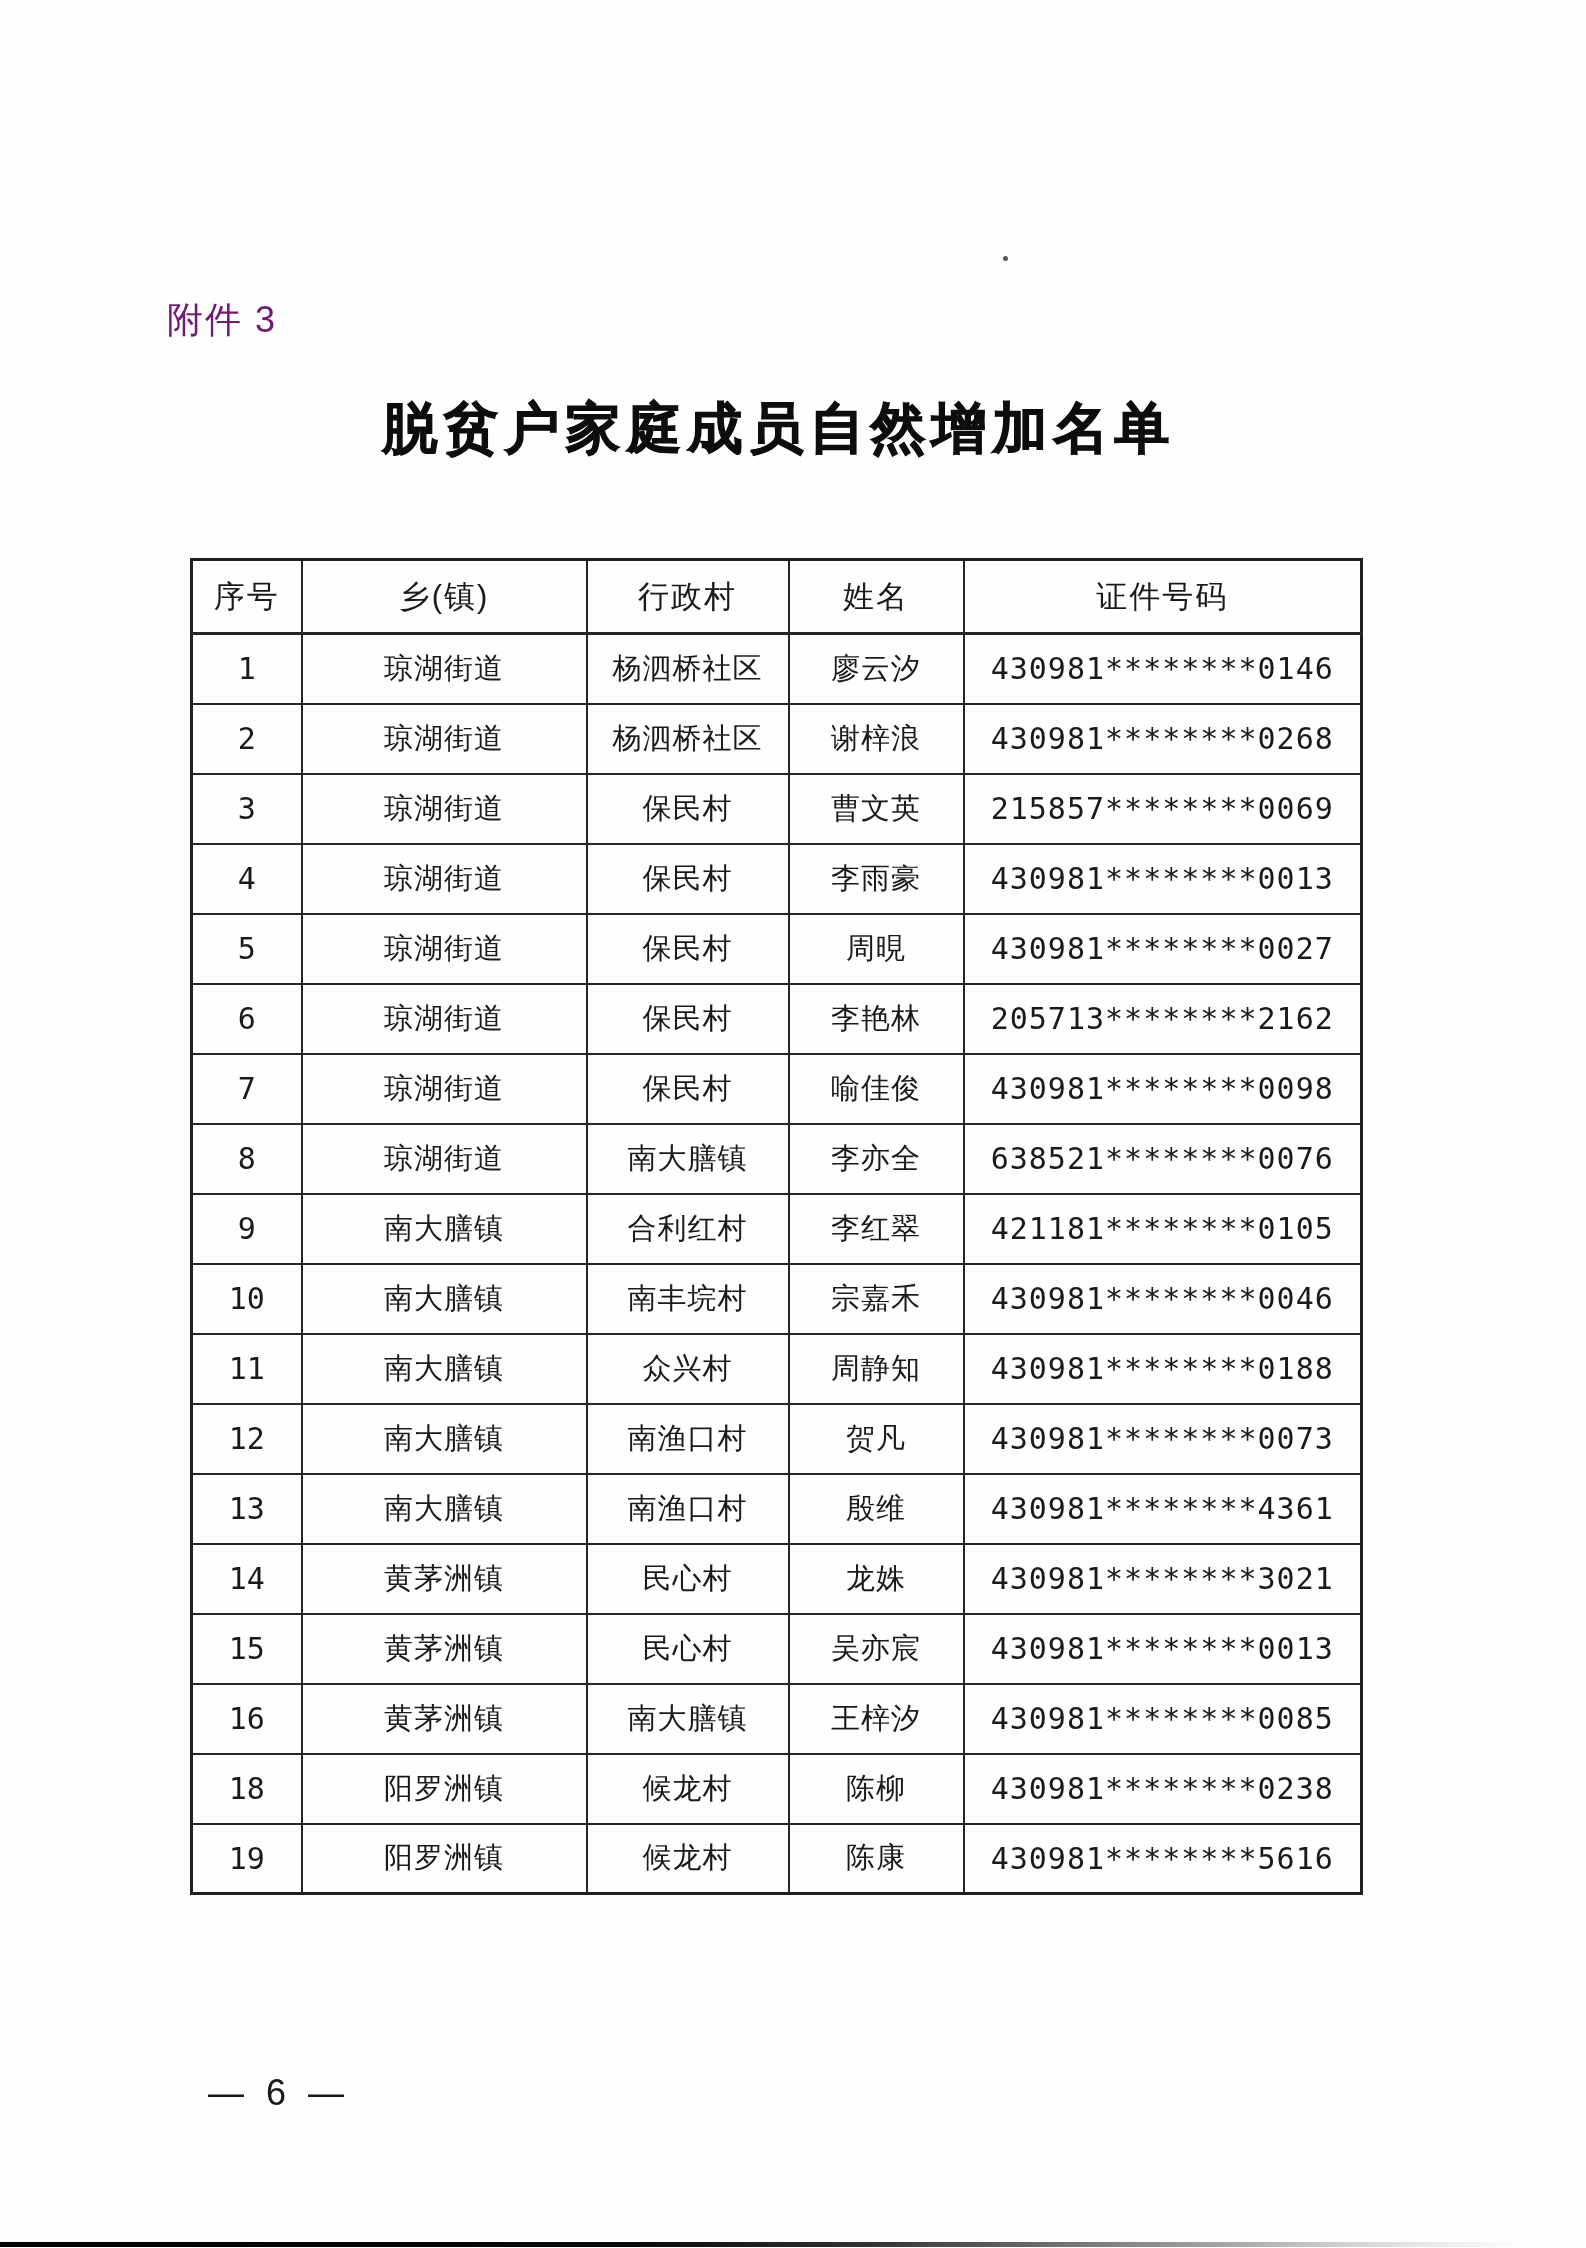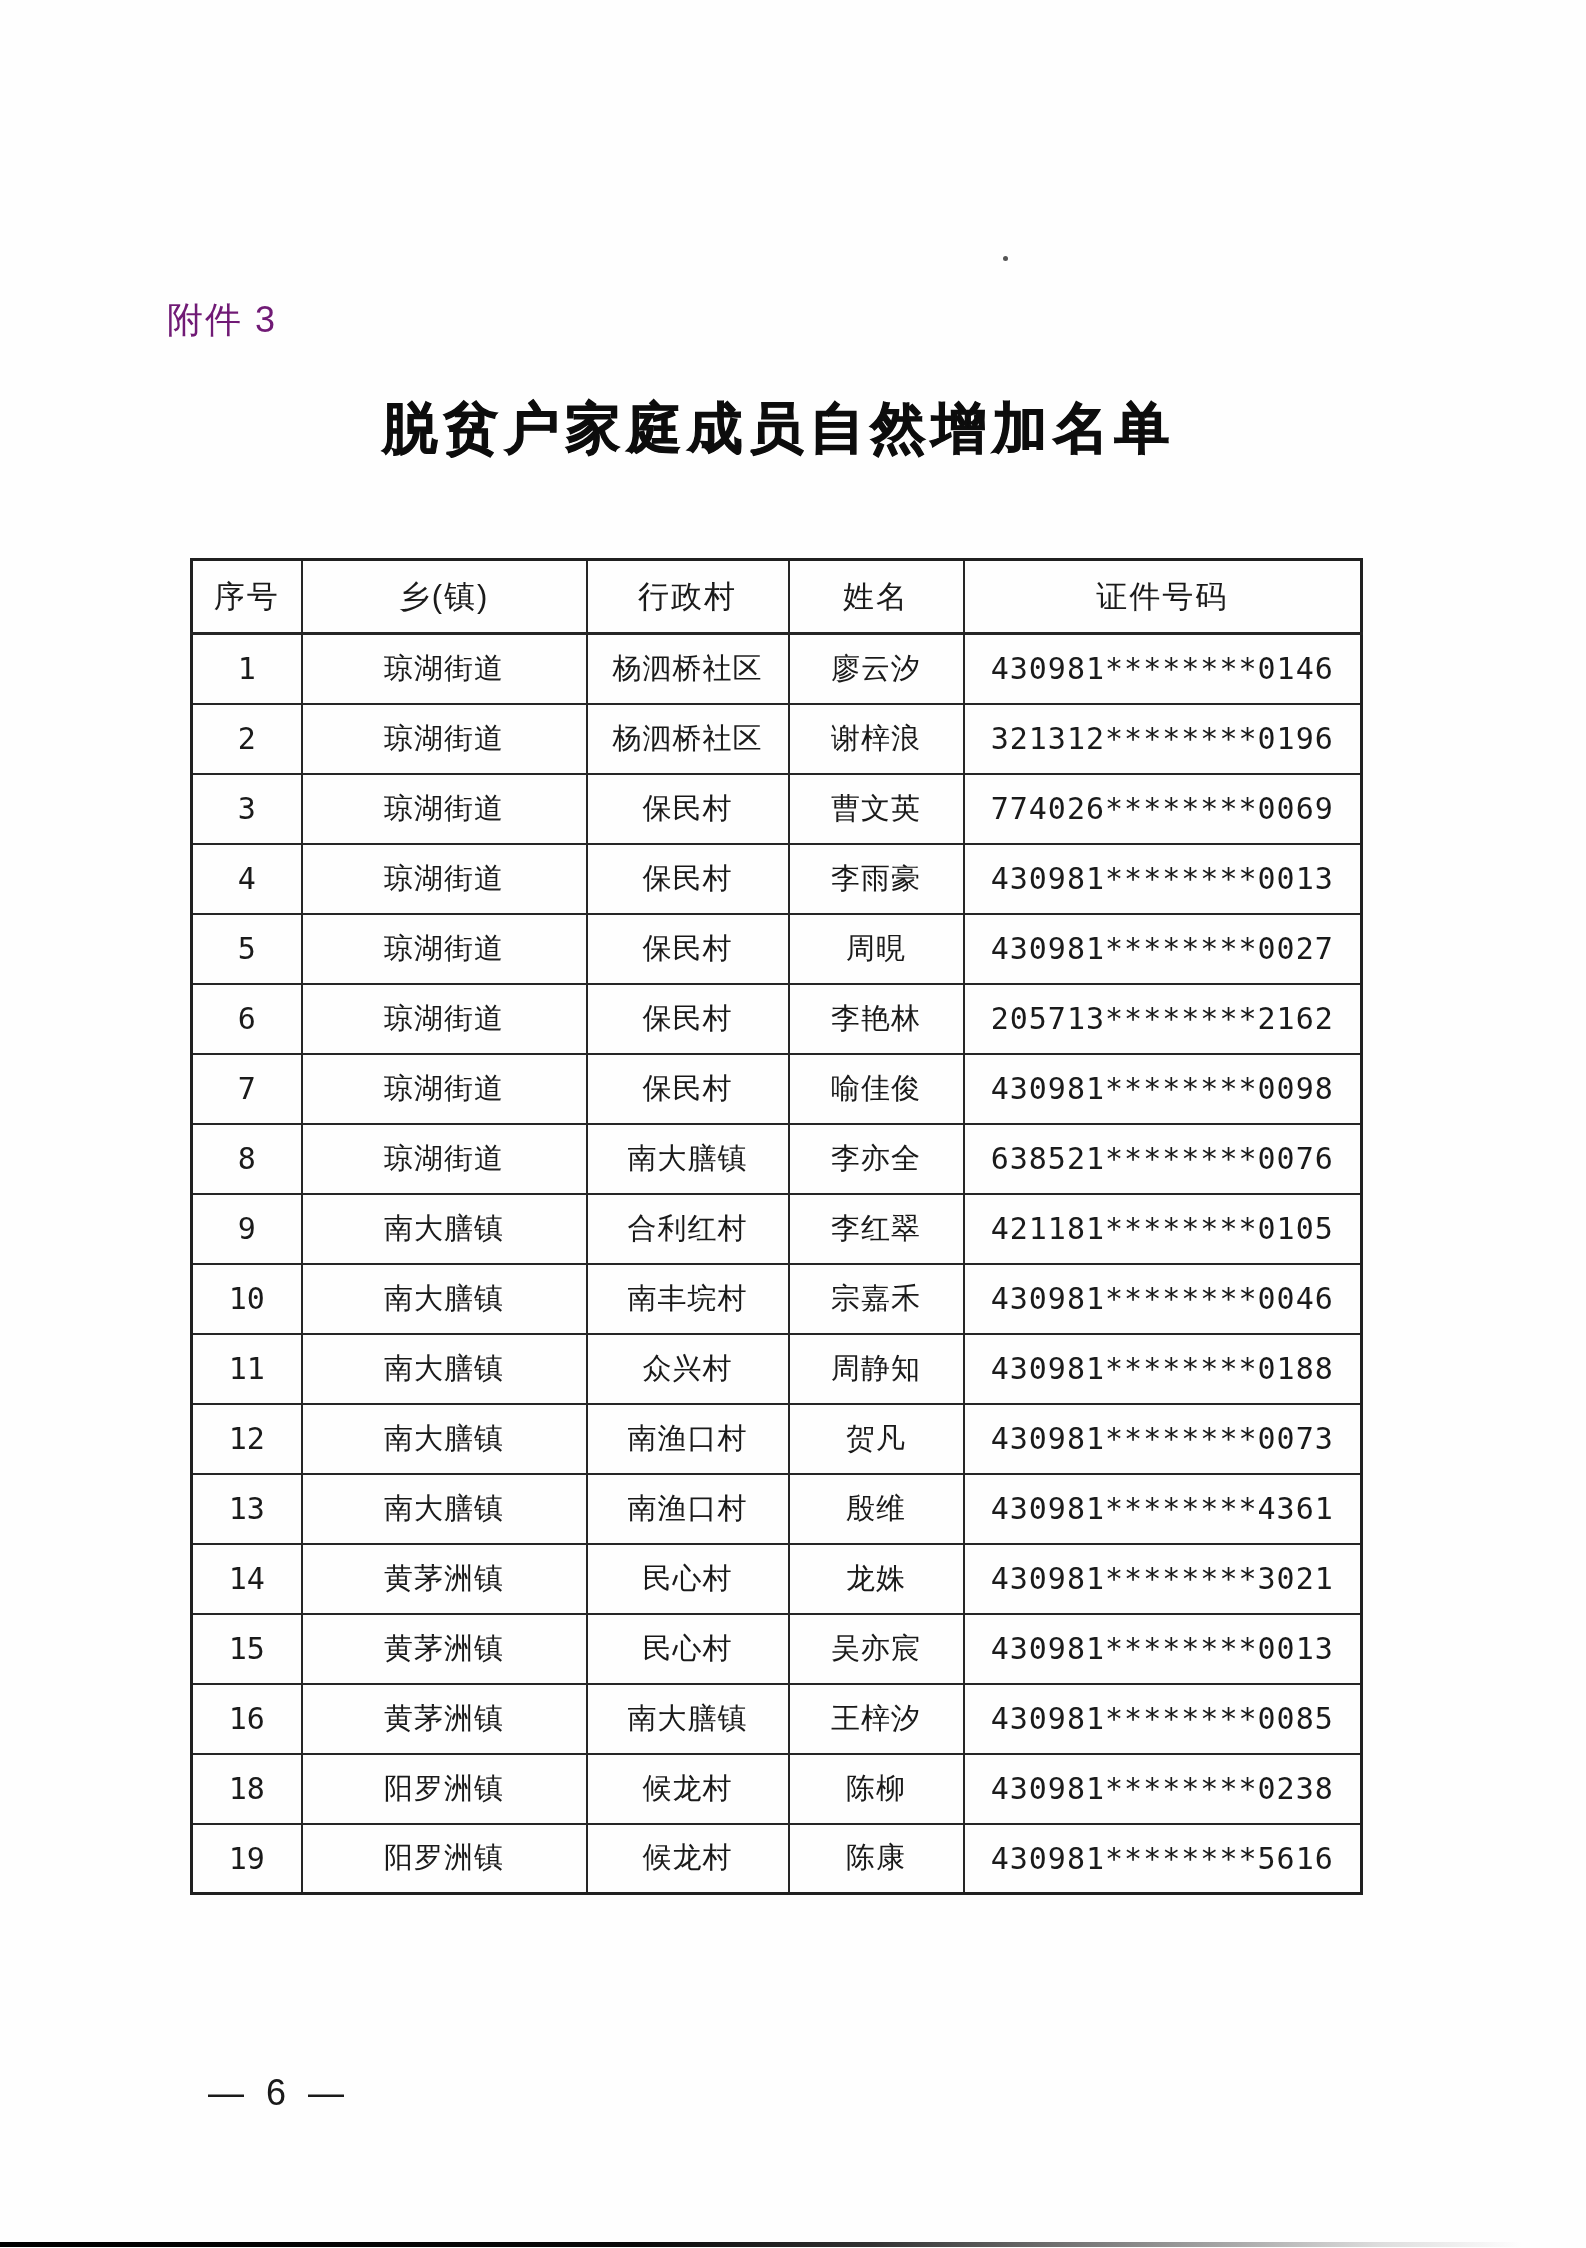--- a/index.html
+++ b/index.html
@@ -142,28 +142,28 @@
         <td>琼湖街道</td>
         <td>杨泗桥社区</td>
         <td>廖云汐</td>
         <td class="id-cell">430981********0146</td>
       </tr>
       <tr>
         <td class="num-cell">2</td>
         <td>琼湖街道</td>
         <td>杨泗桥社区</td>
         <td>谢梓浪</td>
-        <td class="id-cell">321312********0196</td>
+        <td class="id-cell">430981********0268</td>
       </tr>
       <tr>
         <td class="num-cell">3</td>
         <td>琼湖街道</td>
         <td>保民村</td>
         <td>曹文英</td>
-        <td class="id-cell">774026********0069</td>
+        <td class="id-cell">215857********0069</td>
       </tr>
       <tr>
         <td class="num-cell">4</td>
         <td>琼湖街道</td>
         <td>保民村</td>
         <td>李雨豪</td>
         <td class="id-cell">430981********0013</td>
       </tr>
       <tr>
         <td class="num-cell">5</td>

